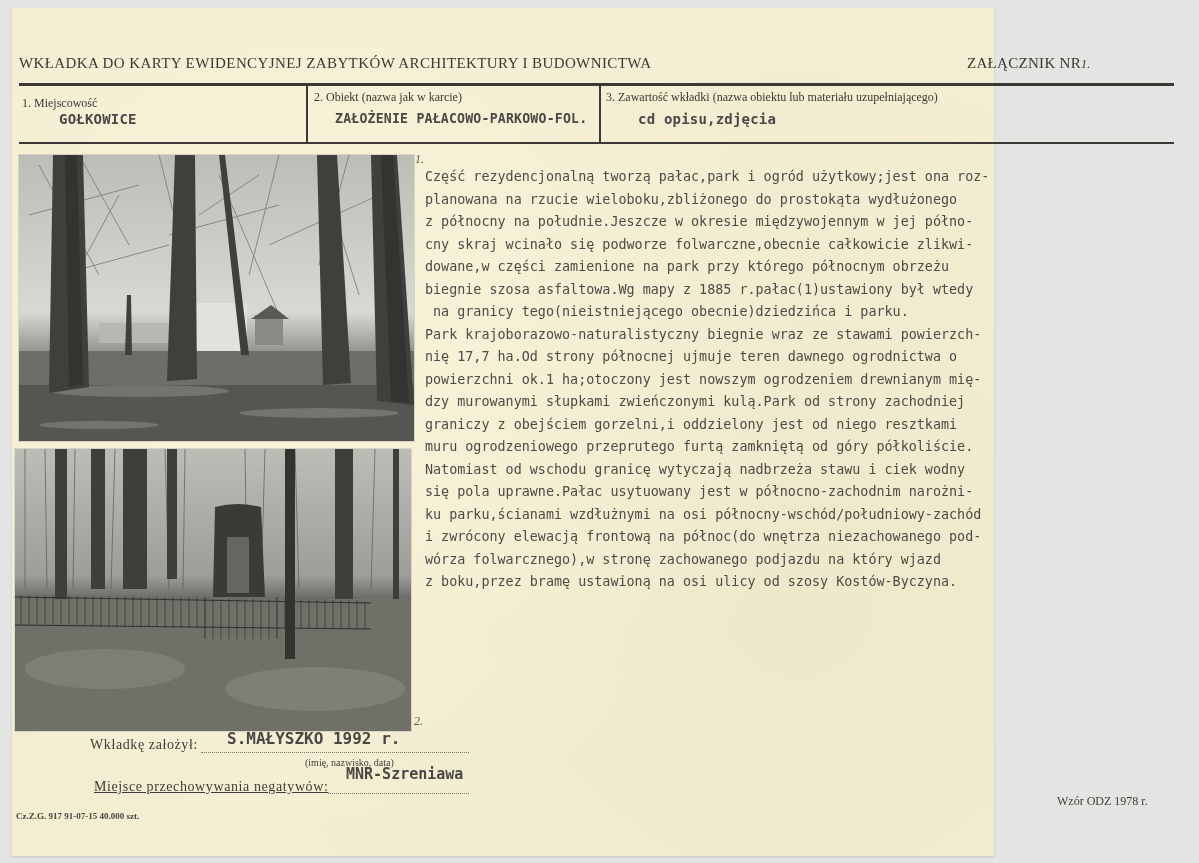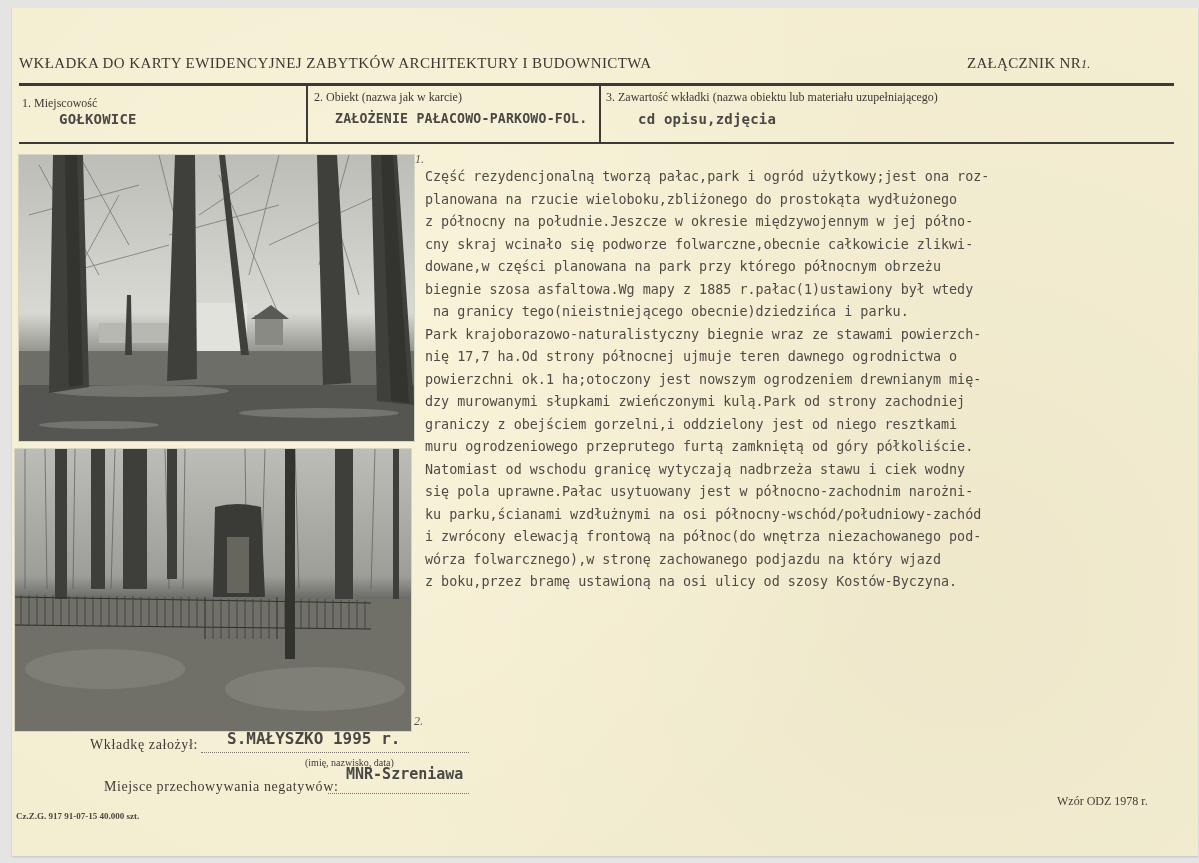--- a/index.html
+++ b/index.html
@@ -4,21 +4,21 @@
 <style>
   html, body { margin: 0; padding: 0; }
   body {
     width: 1199px; height: 863px; overflow: hidden;
     background: #e4e5e3;
     position: relative;
     font-family: "Liberation Serif", serif;
     color: #3a3732;
   }
   .sheet {
-    position: absolute; left: 12px; top: 8px; width: 1186px; height: 848px;
+    position: absolute; left: 12px; top: 8px; width: 982px; height: 848px;
     background: #f3edd2;
     background-image:
       radial-gradient(circle at 30% 40%, rgba(255,250,225,0.5), rgba(0,0,0,0) 60%),
       radial-gradient(circle at 80% 70%, rgba(230,222,190,0.35), rgba(0,0,0,0) 55%);
     box-shadow: 0 1px 2px rgba(0,0,0,0.15);
   }
   .abs { position: absolute; }
   .hdr-title {
     left: 7px; top: 47px; font-size: 15px; letter-spacing: 0.4px; color: #3b3833;
     white-space: nowrap;
@@ -167,41 +167,41 @@
       <rect x="270" y="0" width="10" height="210" fill="#34342f"></rect>
     </svg>
   </div>
   <div class="abs photo-num" style="left:402px; top:706px;">2.</div>
 
   <div class="abs desc">
     <div class="line">Część rezydencjonalną tworzą pałac,park i ogród użytkowy;jest ona roz-</div>
     <div class="line">planowana na rzucie wieloboku,zbliżonego do prostokąta wydłużonego</div>
     <div class="line">z północny na południe.Jeszcze w okresie międzywojennym w jej półno-</div>
     <div class="line">cny skraj wcinało się podworze folwarczne,obecnie całkowicie zlikwi-</div>
-    <div class="line">dowane,w części planowana na park przy którego północnym obrzeżu</div>
+    <div class="line">dowane,w części zamienione na park przy którego północnym obrzeżu</div>
     <div class="line">biegnie szosa asfaltowa.Wg mapy z 1885 r.pałac(1)ustawiony był wtedy</div>
     <div class="line"> na granicy tego(nieistniejącego obecnie)dziedzińca i parku.</div>
     <div class="line">Park krajoborazowo-naturalistyczny biegnie wraz ze stawami powierzch-</div>
     <div class="line">nię 17,7 ha.Od strony północnej ujmuje teren dawnego ogrodnictwa o</div>
     <div class="line">powierzchni ok.1 ha;otoczony jest nowszym ogrodzeniem drewnianym mię-</div>
     <div class="line">dzy murowanymi słupkami zwieńczonymi kulą.Park od strony zachodniej</div>
     <div class="line">graniczy z obejściem gorzelni,i oddzielony jest od niego resztkami</div>
     <div class="line">muru ogrodzeniowego przeprutego furtą zamkniętą od góry półkoliście.</div>
     <div class="line">Natomiast od wschodu granicę wytyczają nadbrzeża stawu i ciek wodny</div>
     <div class="line">się pola uprawne.Pałac usytuowany jest w północno-zachodnim narożni-</div>
     <div class="line">ku parku,ścianami wzdłużnymi na osi północny-wschód/południowy-zachód</div>
     <div class="line">i zwrócony elewacją frontową na północ(do wnętrza niezachowanego pod-</div>
     <div class="line">wórza folwarcznego),w stronę zachowanego podjazdu na który wjazd</div>
     <div class="line">z boku,przez bramę ustawioną na osi ulicy od szosy Kostów-Byczyna.</div>
   </div>
 
   <div class="abs footer-label" style="left:78px; top:729px;">Wkładkę założył:</div>
   <div class="abs dotted" style="left:189px; top:744px; width:268px;"></div>
-  <div class="abs typed" style="left:215px; top:721px; font-size:16px; font-weight:bold;">S.MAŁYSZKO 1995 r.</div>
+  <div class="abs typed" style="left:215px; top:721px; font-size:16px; font-weight:bold;">S.MAŁYSZKO 1992 r.</div>
   <div class="abs small" style="left:293px; top:749px;">(imię, nazwisko, data)</div>
 
-  <div class="abs footer-label" style="left:92px; top:771px;">Miejsce przechowywania negatywów:</div>
+  <div class="abs footer-label" style="left:82px; top:771px;text-decoration:underline;">Miejsce przechowywania negatywów:</div>
   <div class="abs dotted" style="left:316px; top:785px; width:141px;"></div>
   <div class="abs typed" style="left:334px; top:757px; font-size:15px; font-weight:bold;">MNR-Szreniawa</div>
 
   <div class="abs printcode" style="left:4px; top:803px;">Cz.Z.G. 917 91-07-15 40.000 szt.</div>
   <div class="abs pattern" style="left:1045px; top:786px;">Wzór ODZ 1978 r.</div>
 </div>
 
 </body></html>

